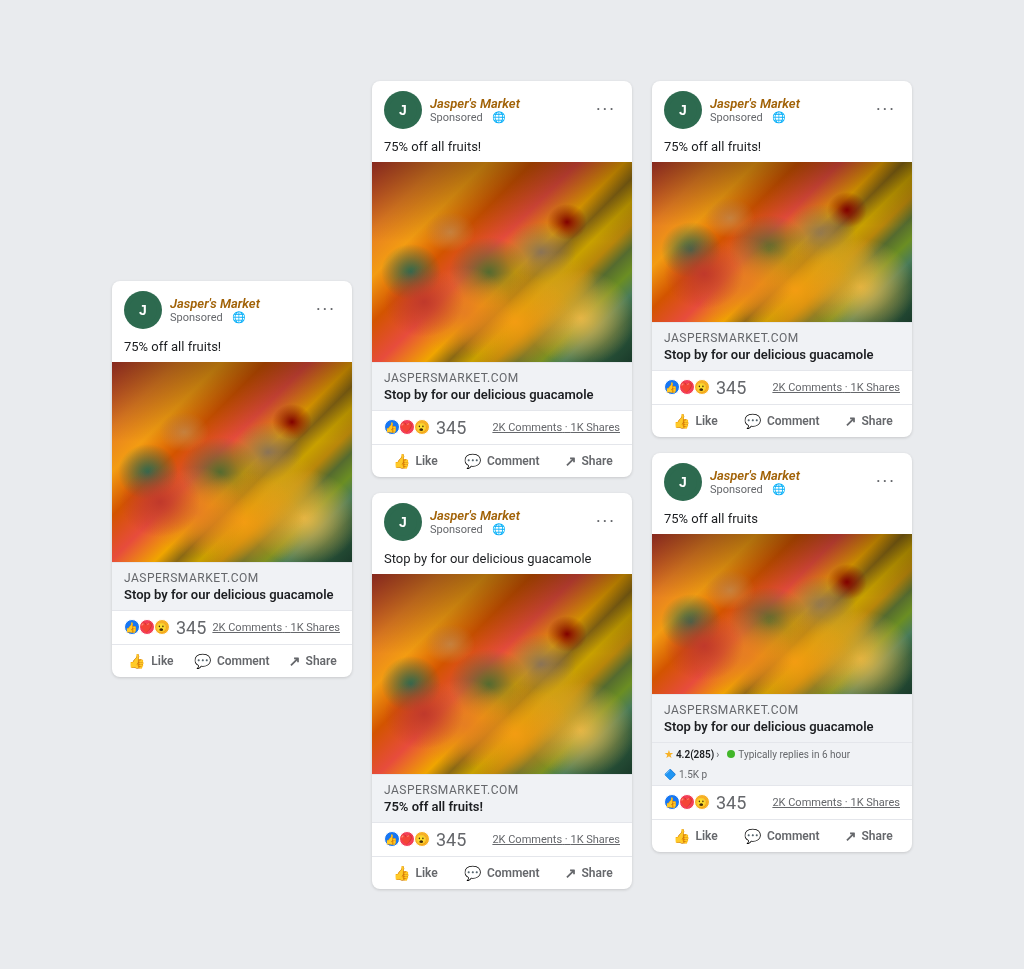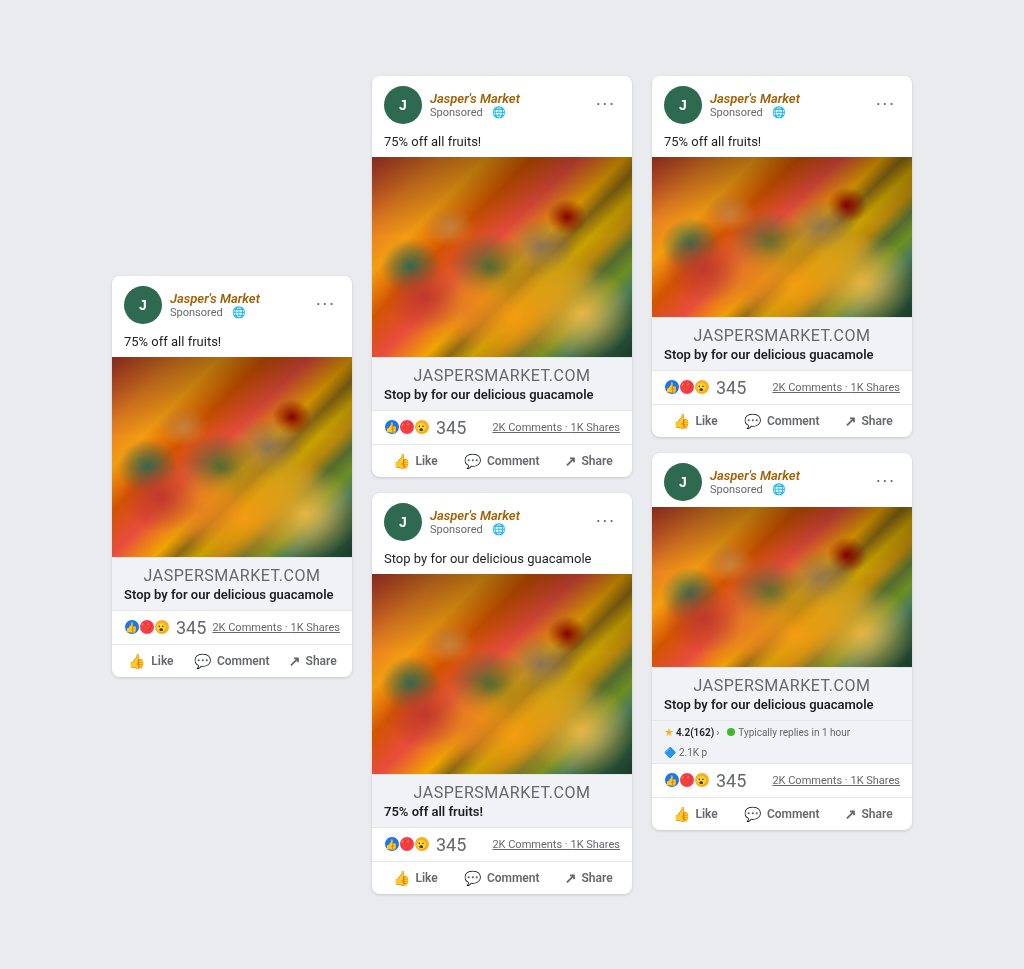--- a/index.html
+++ b/index.html
@@ -139,25 +139,24 @@
     }
     .fruit-image.h200 { height: 200px; }
     .fruit-image.h160 { height: 160px; }
 
     .card-link-area {
       padding: 8px 12px;
       background: #f0f2f5;
       border-top: 1px solid #e4e6eb;
     }
     .link-domain {
-      font-size: 16px;
+      font-size: 12px;
       color: #65676b;
       text-transform: uppercase;
       letter-spacing: 0.5px;
-      text-align: center;
     }
     .link-title {
       font-size: 13px;
       font-weight: 600;
       color: #1c1e21;
       margin-top: 2px;
     }
 
     .card-stats {
       padding: 6px 12px;
@@ -492,38 +491,39 @@
         </div>
         <div class="header-info">
           <div class="page-name">Jasper's Market</div>
           <div class="sponsored">
             <span>Sponsored</span>
             <span>🌐</span>
           </div>
         </div>
         <div class="more-btn">···</div>
       </div>
+      <div class="card-caption">75% off all fruits</div>
       <div class="fruit-image h160"></div>
       <div class="card-link-area">
         <div class="link-domain">JASPERSMARKET.COM</div>
         <div class="link-title">Stop by for our delicious guacamole</div>
       </div>
       <div class="rating-row">
         <div class="rating-stars">
           <span>★</span>
-          <span class="rating-text">4.2(162)</span>
+          <span class="rating-text">4.2(285)</span>
           <span style="color:#65676b; font-size:10px;">›</span>
         </div>
         <div class="reply-info">
           <div class="dot-green"></div>
-          <span>Typically replies in 1 hour</span>
+          <span>Typically replies in 6 hour</span>
         </div>
         <div class="people-info">
           <span>🔷 </span>
-          <span>2.1K p</span>
+          <span>1.5K p</span>
         </div>
       </div>
       <div class="card-stats">
         <div class="reaction-emojis">
           <div class="emoji-circle blue">👍</div>
           <div class="emoji-circle red">❤️</div>
           <div class="emoji-circle wow">😮</div>
           <span class="reaction-count">345</span>
         </div>
         <div class="stats-right">

